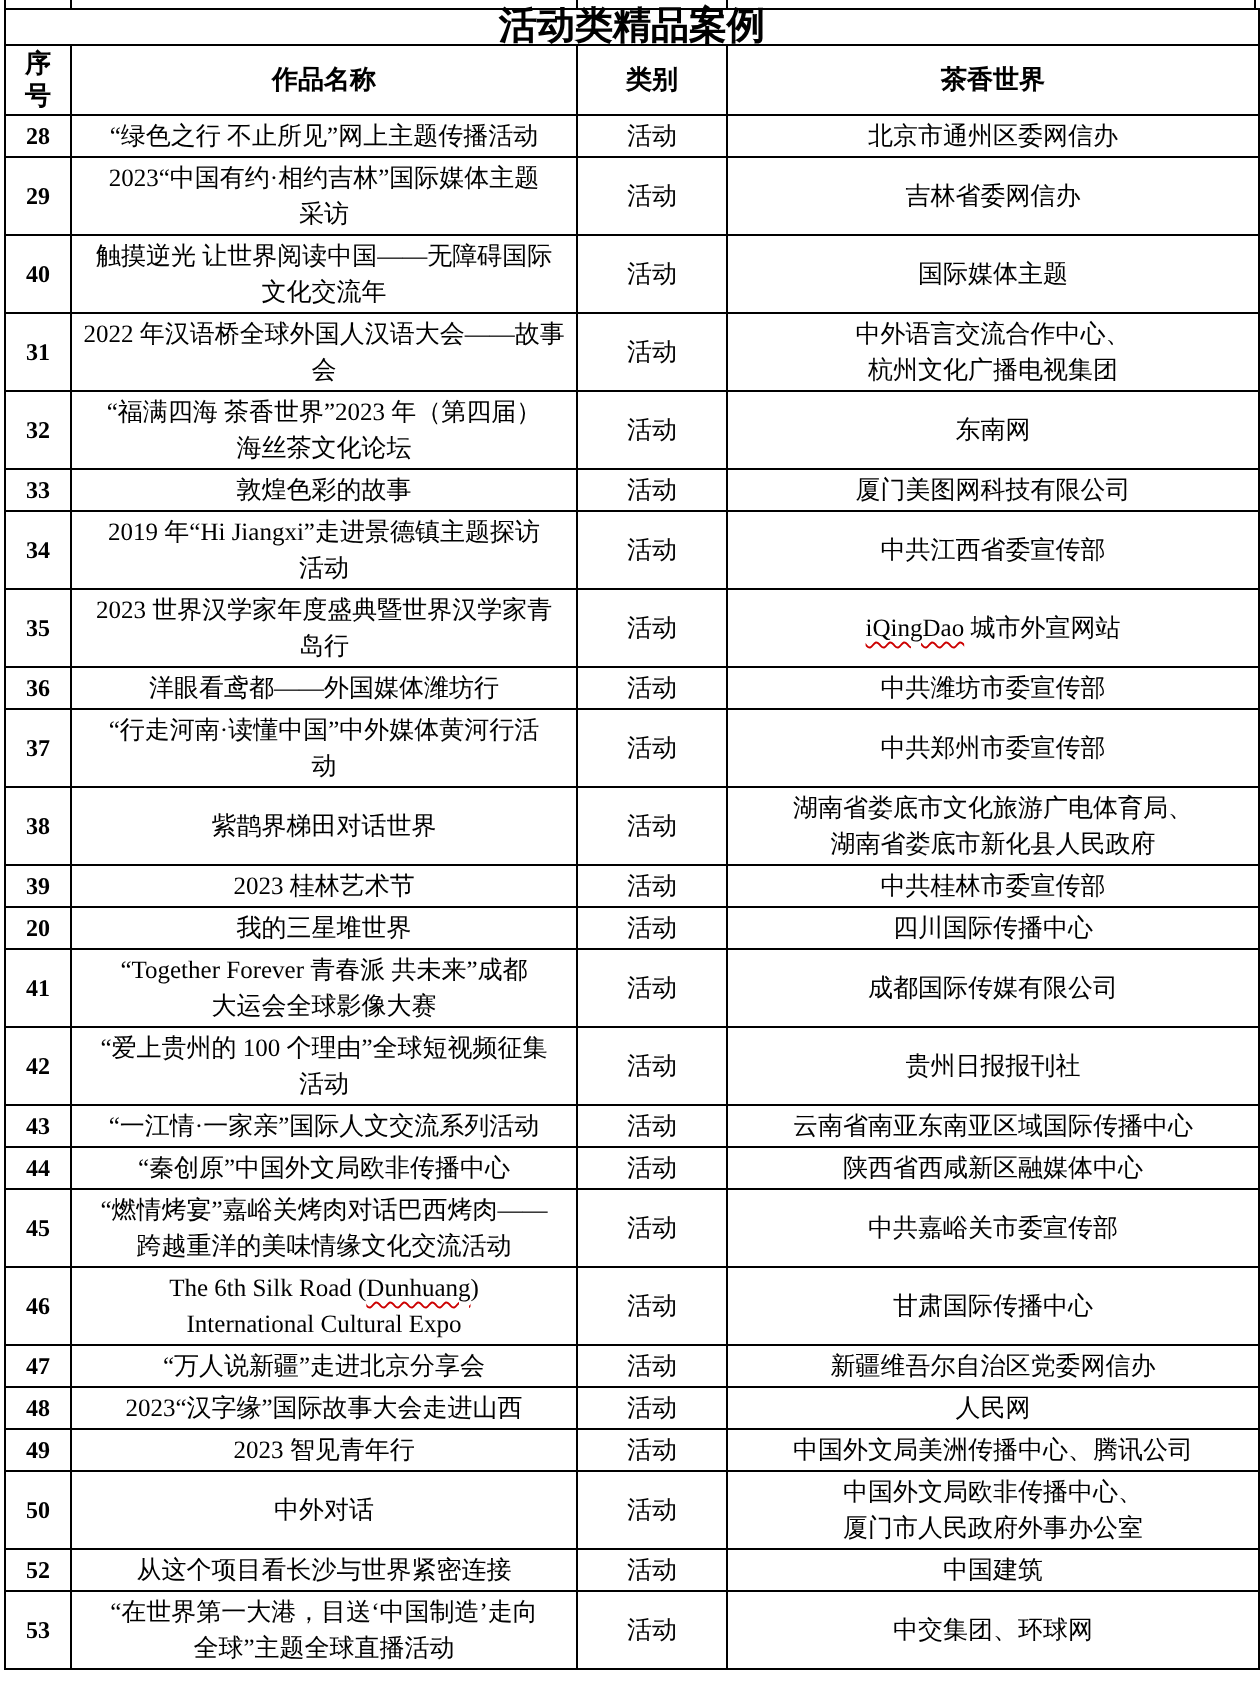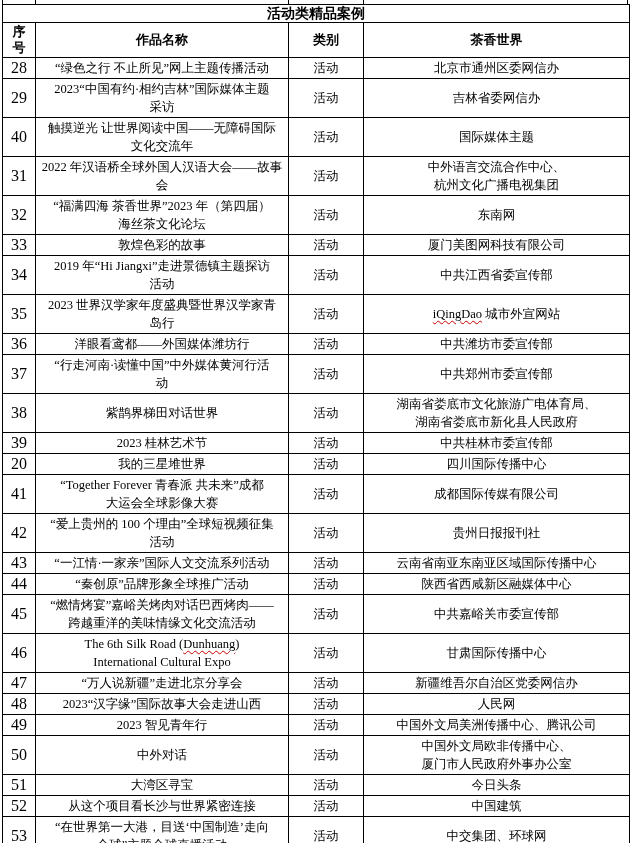--- a/index.html
+++ b/index.html
@@ -44,33 +44,34 @@
     vertical-align: middle;
     font-size: 12.5px;
     line-height: 18px;
     padding: 1px 2px;
     white-space: pre-line;
     word-break: break-word;
     font-weight: normal;
   }
   .case-table th.title-cell {
     font-weight: bold;
-    font-size: 14px;
+    font-size: 19px;
     line-height: 15px;
     height: 15px;
     padding: 1px 16px;
   }
   .case-table thead th.col-header {
     font-weight: bold;
     font-size: 13px;
     line-height: 16px;
     height: 32px;
   }
   .case-table td.num-cell {
-    font-size: 16px;
+    font-size: 12px;
+    font-weight: bold;
   }
   .wavy {
     text-decoration: underline;
     text-decoration-style: wavy;
     text-decoration-color: #cc0000;
     text-decoration-thickness: 1px;
     text-underline-offset: 2px;
   }
 </style>
 </head>
@@ -208,21 +209,21 @@
           <td>贵州日报报刊社</td>
         </tr>
         <tr>
           <td class="num-cell">43</td>
           <td>“一江情·一家亲”国际人文交流系列活动</td>
           <td>活动</td>
           <td>云南省南亚东南亚区域国际传播中心</td>
         </tr>
         <tr>
           <td class="num-cell">44</td>
-          <td>“秦创原”品牌形象全球推广活动</td>
+          <td>“秦创原”中国外文局欧非传播中心</td>
           <td>活动</td>
           <td>陕西省西咸新区融媒体中心</td>
         </tr>
         <tr>
           <td class="num-cell">45</td>
           <td>“燃情烤宴”嘉峪关烤肉对话巴西烤肉——
 跨越重洋的美味情缘文化交流活动</td>
           <td>活动</td>
           <td>中共嘉峪关市委宣传部</td>
         </tr>
@@ -252,26 +253,20 @@
           <td>中国外文局美洲传播中心、腾讯公司</td>
         </tr>
         <tr>
           <td class="num-cell">50</td>
           <td>中外对话</td>
           <td>活动</td>
           <td>中国外文局欧非传播中心、
 厦门市人民政府外事办公室</td>
         </tr>
         <tr>
-          <td class="num-cell">51</td>
-          <td>大湾区寻宝</td>
-          <td>活动</td>
-          <td>今日头条</td>
-        </tr>
-        <tr>
           <td class="num-cell">52</td>
           <td>从这个项目看长沙与世界紧密连接</td>
           <td>活动</td>
           <td>中国建筑</td>
         </tr>
         <tr>
           <td class="num-cell">53</td>
           <td>“在世界第一大港，目送‘中国制造’走向
 全球”主题全球直播活动</td>
           <td>活动</td>

